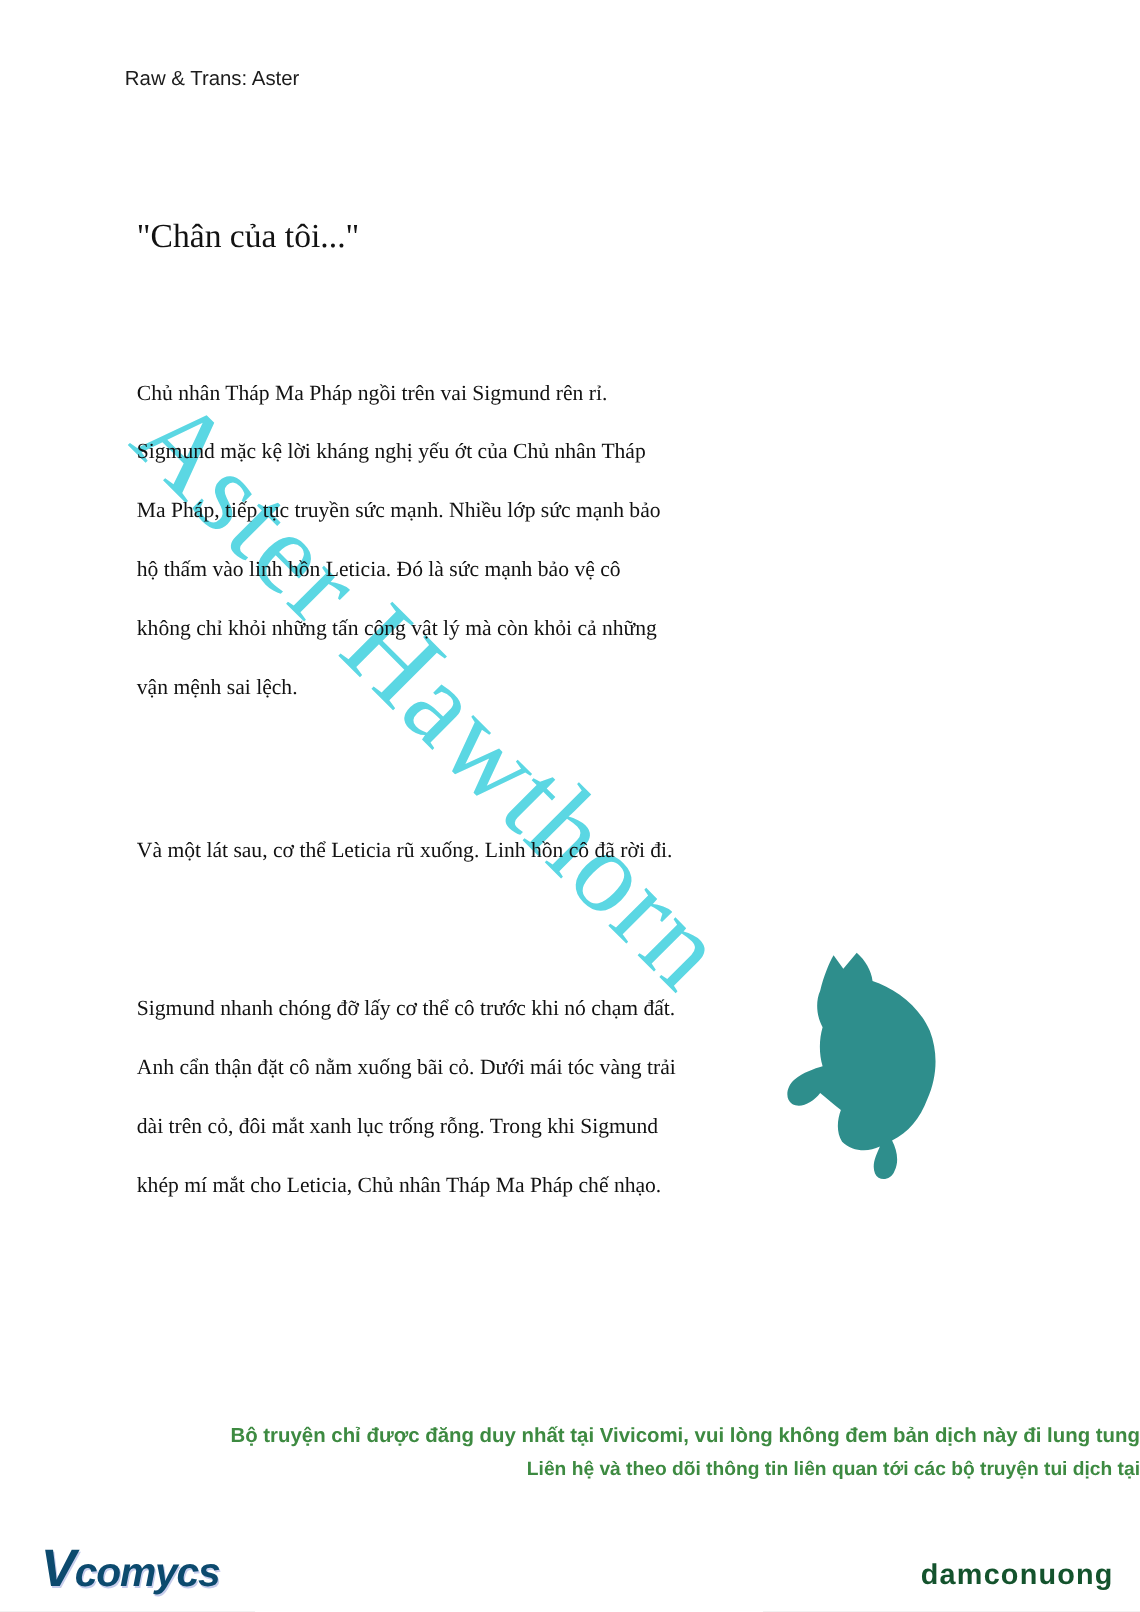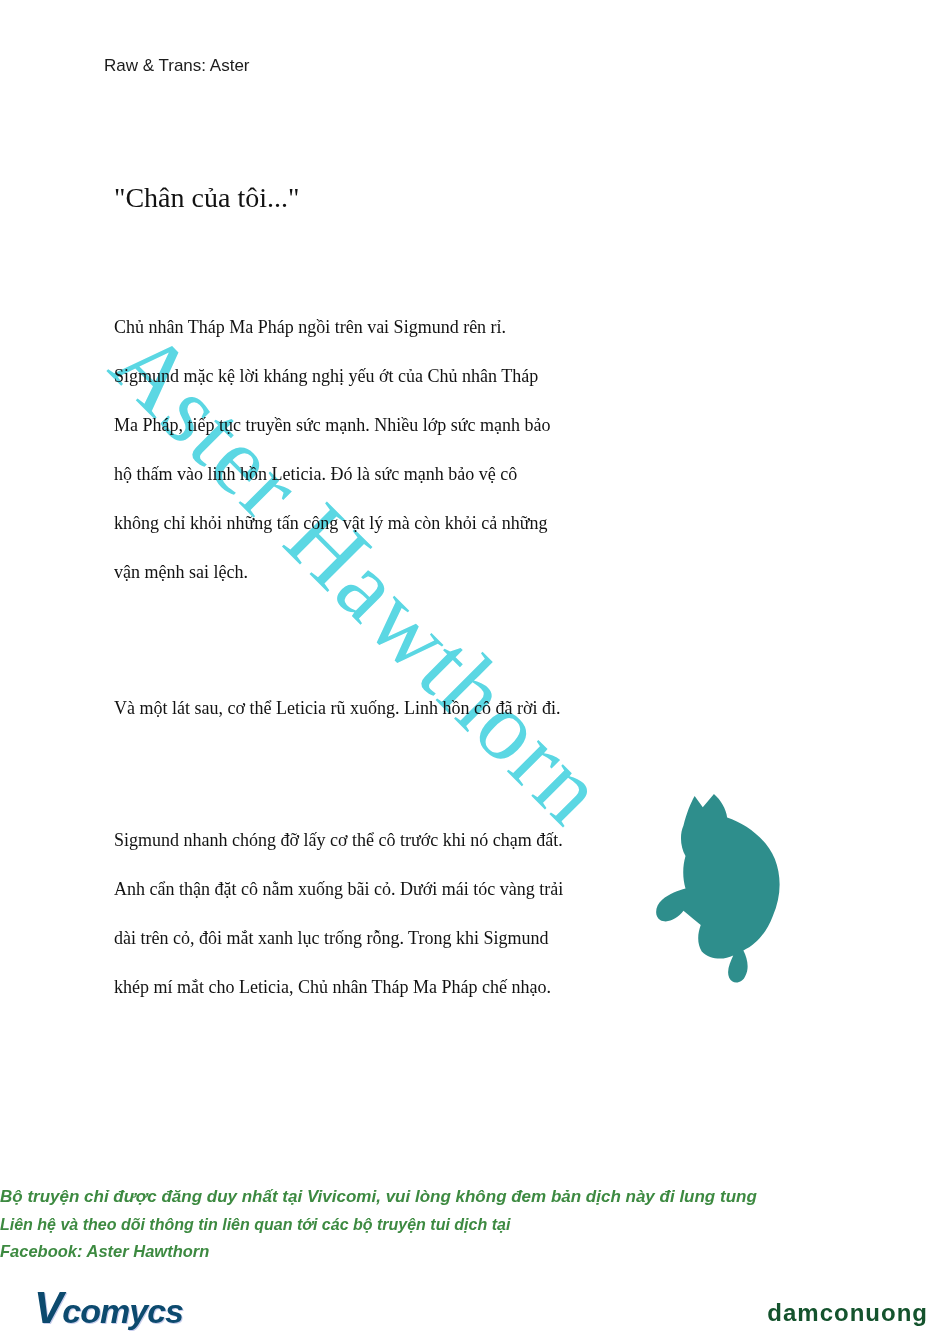--- a/index.html
+++ b/index.html
@@ -46,23 +46,23 @@
     width:730px;
     font-size:18px;
     line-height:49px;
     white-space:pre-line;
   }
   .p1{top:303px;}
   .p2{top:684px;}
   .p3{top:816px;}
   .footer{
     position:absolute;left:0;top:1183px;width:950px;
-    text-align:left;
+    text-align:right;
     font-family:"Liberation Sans", sans-serif;
-    font-style:italic;font-weight:bold;
+    font-weight:bold;
     color:#3d8a41;
     z-index:2;
   }
   .footer .f1{font-size:17px;line-height:28px;}
   .footer .f2{font-size:16px;line-height:27px;}
   .footer .f3{font-size:16.5px;line-height:27px;}
   .logo-left{
     position:absolute;left:34px;top:1283px;
     font-family:"Liberation Sans", sans-serif;
     font-style:italic;font-weight:bold;
@@ -128,21 +128,20 @@
     <div class="para p2">Và một lát sau, cơ thể Leticia rũ xuống. Linh hồn cô đã rời đi.</div>
 
     <div class="para p3">Sigmund nhanh chóng đỡ lấy cơ thể cô trước khi nó chạm đất.
 Anh cẩn thận đặt cô nằm xuống bãi cỏ. Dưới mái tóc vàng trải
 dài trên cỏ, đôi mắt xanh lục trống rỗng. Trong khi Sigmund
 khép mí mắt cho Leticia, Chủ nhân Tháp Ma Pháp chế nhạo.</div>
 
     <div class="footer">
       <div class="f1">Bộ truyện chỉ được đăng duy nhất tại Vivicomi, vui lòng không đem bản dịch này đi lung tung</div>
       <div class="f2">Liên hệ và theo dõi thông tin liên quan tới các bộ truyện tui dịch tại</div>
-      <div class="f3">Facebook: Aster Hawthorn</div>
     </div>
 
   </div>
 
   <div class="logo-left">Vcomycs</div>
 
   <div class="logo-right">damconuong</div>
 
 </div>
 

